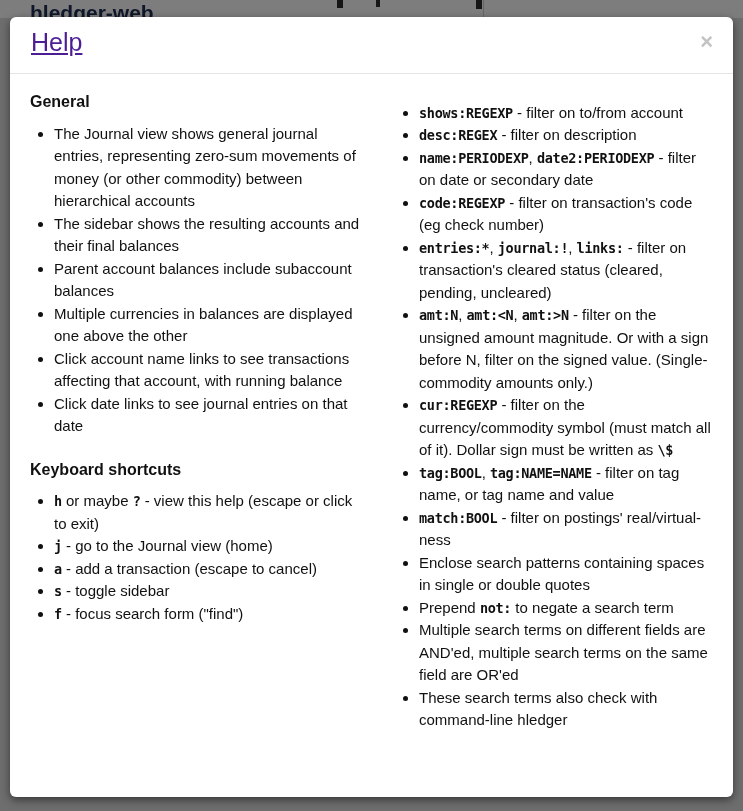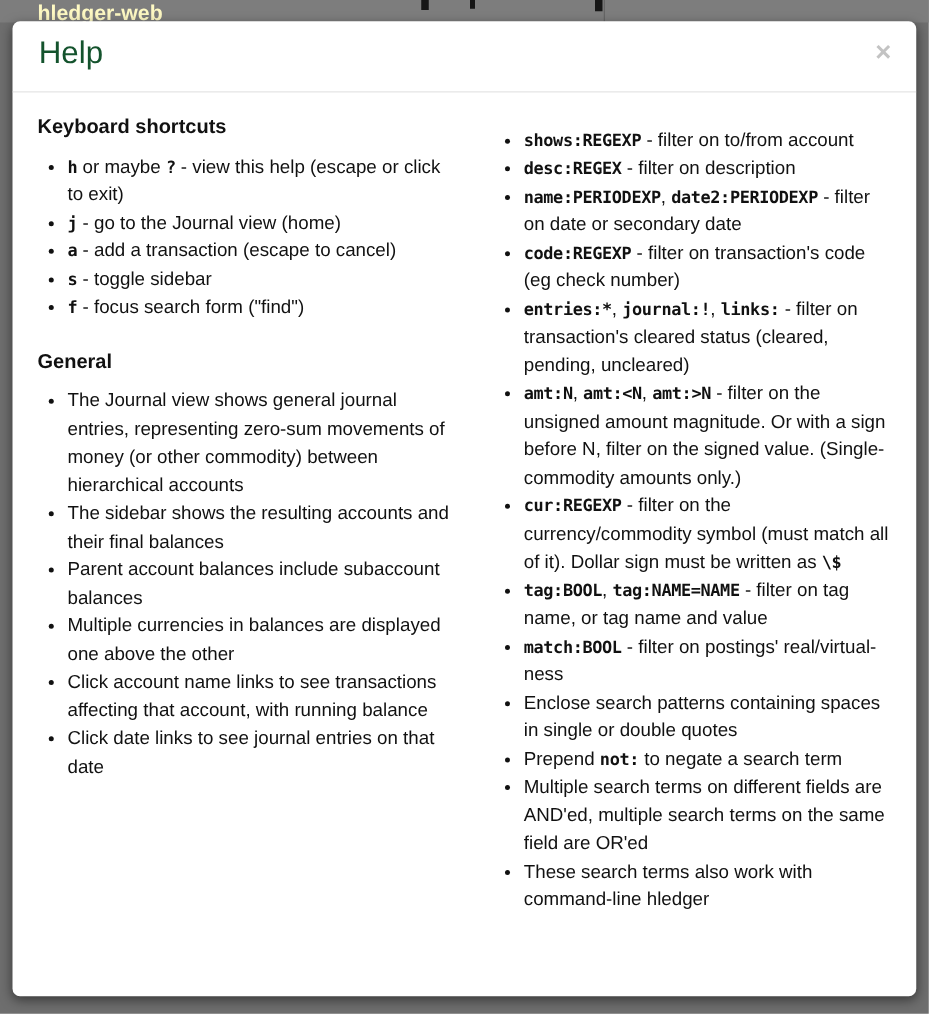--- a/index.html
+++ b/index.html
@@ -9,42 +9,42 @@
     font-family:"Liberation Sans","DejaVu Sans",sans-serif;
     -webkit-font-smoothing:antialiased;
   }
   
   .bg-strip{
     position:absolute;top:0;left:0;width:743px;height:18px;
     background:#7d7d7d;overflow:hidden;
   }
   .bg-brand{
     position:absolute;left:30px;top:1px;
-    font-size:17px;font-weight:bold;color:#fef9c3;text-decoration:none;
+    font-size:21px;font-weight:bold;color:#0f172a;text-decoration:none;
     cursor:pointer;
   }
   .frag{position:absolute;top:0;background:#161616;}
   .frag.f1{left:337px;width:6px;height:8px;}
   .frag.f2{left:376px;width:4px;height:7px;}
   .frag.f3{left:476px;width:6px;height:9px;}
   .bg-divider{position:absolute;left:483px;top:0;width:1px;height:18px;background:rgba(0,0,0,0.18);}
   
   .modal{
     position:absolute;left:10px;top:17px;width:723px;height:780px;
     background:#ffffff;border-radius:6px;
     box-shadow:0 3px 9px rgba(0,0,0,0.5);
     overflow:hidden;box-sizing:border-box;
   }
   .modal-header{
     position:relative;
     padding:9px 20px 13px 21px;
     border-bottom:1px solid #e5e5e5;
   }
   .modal-title{
-    margin:0;font-size:25px;font-weight:500;color:#14532d;line-height:1.35;
+    margin:0;font-size:25px;font-weight:500;color:#4c1d95;line-height:1.35;text-decoration:underline;
   }
   .close{
     position:absolute;right:20px;top:14px;
     background:none;border:none;padding:0;
     font-size:22px;font-weight:bold;color:#c3c3c3;line-height:1;
     cursor:pointer;font-family:"Liberation Sans",sans-serif;
   }
   .modal-body{
     display:flex;align-items:flex-start;
     padding:18px 12px 0 20px;box-sizing:border-box;
@@ -79,54 +79,54 @@
 </div>
 
 <div class="modal">
   <div class="modal-header">
     <button class="close">×</button>
     <h3 class="modal-title">Help</h3>
   </div>
   <div class="modal-body">
     <div class="col col-left">
         <div class="section">
-          <h4 class="sec-h">Keyboard shortcuts</h4>
-          <ul>
-            <li><code>h</code> or maybe <code>?</code> - view this help (escape or click to exit)</li>
-            <li><code>j</code> - go to the Journal view (home)</li>
-            <li><code>a</code> - add a transaction (escape to cancel)</li>
-            <li><code>s</code> - toggle sidebar</li>
-            <li><code>f</code> - focus search form ("find")</li>
-          </ul>
-        </div>
-        <div class="section">
           <h4 class="sec-h">General</h4>
           <ul>
             <li>The Journal view shows general journal entries, representing zero-sum movements of money (or other commodity) between hierarchical accounts</li>
             <li>The sidebar shows the resulting accounts and their final balances</li>
             <li>Parent account balances include subaccount balances</li>
             <li>Multiple currencies in balances are displayed one above the other</li>
             <li>Click account name links to see transactions affecting that account, with running balance</li>
             <li>Click date links to see journal entries on that date</li>
+          </ul>
+        </div>
+        <div class="section">
+          <h4 class="sec-h">Keyboard shortcuts</h4>
+          <ul>
+            <li><code>h</code> or maybe <code>?</code> - view this help (escape or click to exit)</li>
+            <li><code>j</code> - go to the Journal view (home)</li>
+            <li><code>a</code> - add a transaction (escape to cancel)</li>
+            <li><code>s</code> - toggle sidebar</li>
+            <li><code>f</code> - focus search form ("find")</li>
           </ul>
         </div>
       </div>
     <div class="col col-right">
         <div class="section">
           <ul>
             <li><code>shows:REGEXP</code> - filter on to/from account</li>
             <li><code>desc:REGEX</code> - filter on description</li>
             <li><code>name:PERIODEXP</code>, <code>date2:PERIODEXP</code> - filter on date or secondary date</li>
             <li><code>code:REGEXP</code> - filter on transaction's code (eg check number)</li>
             <li><code>entries:*</code>, <code>journal:!</code>, <code>links:</code> - filter on transaction's cleared status (cleared, pending, uncleared)</li>
             <li><code>amt:N</code>, <code>amt:&lt;N</code>, <code>amt:&gt;N</code> - filter on the unsigned amount magnitude. Or with a sign before N, filter on the signed value. (Single-commodity amounts only.)</li>
             <li><code>cur:REGEXP</code> - filter on the currency/commodity symbol (must match all of it). Dollar sign must be written as <code>\$</code></li>
             <li><code>tag:BOOL</code>, <code>tag:NAME=NAME</code> - filter on tag name, or tag name and value</li>
             <li><code>match:BOOL</code> - filter on postings' real/virtual-ness</li>
             <li>Enclose search patterns containing spaces in single or double quotes</li>
             <li>Prepend <code>not:</code> to negate a search term</li>
             <li>Multiple search terms on different fields are AND'ed, multiple search terms on the same field are OR'ed</li>
-            <li>These search terms also work with command-line hledger</li>
+            <li>These search terms also check with command-line hledger</li>
           </ul>
         </div>
       </div>
   </div>
 </div>
 
 </body></html>

